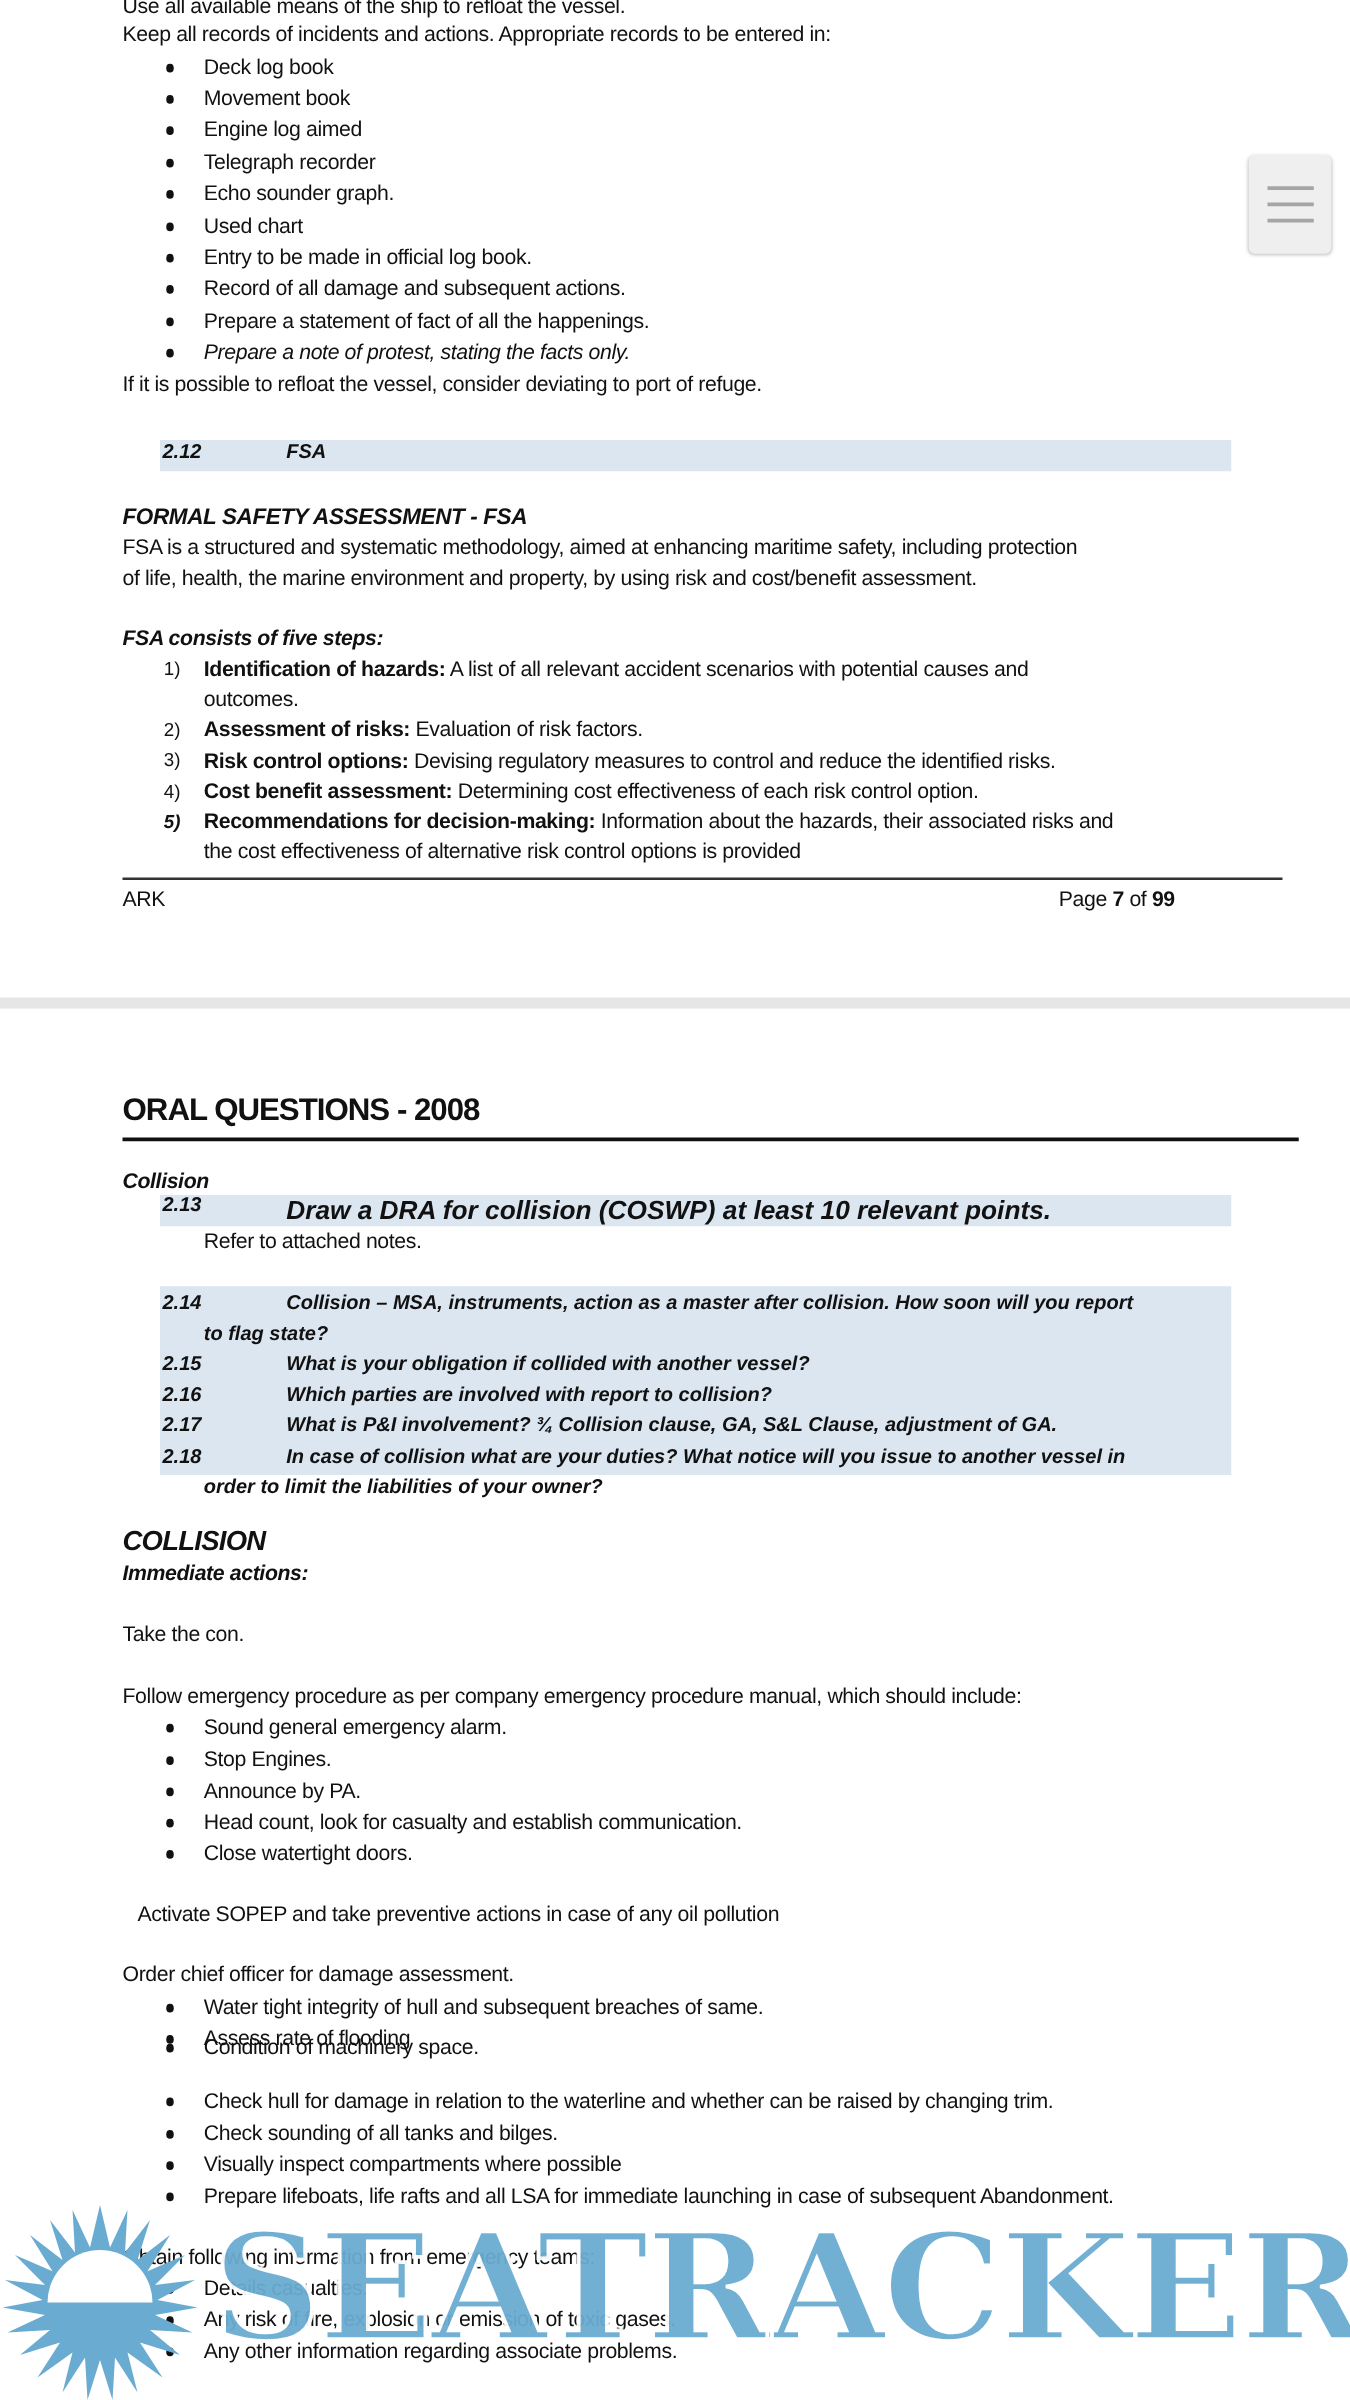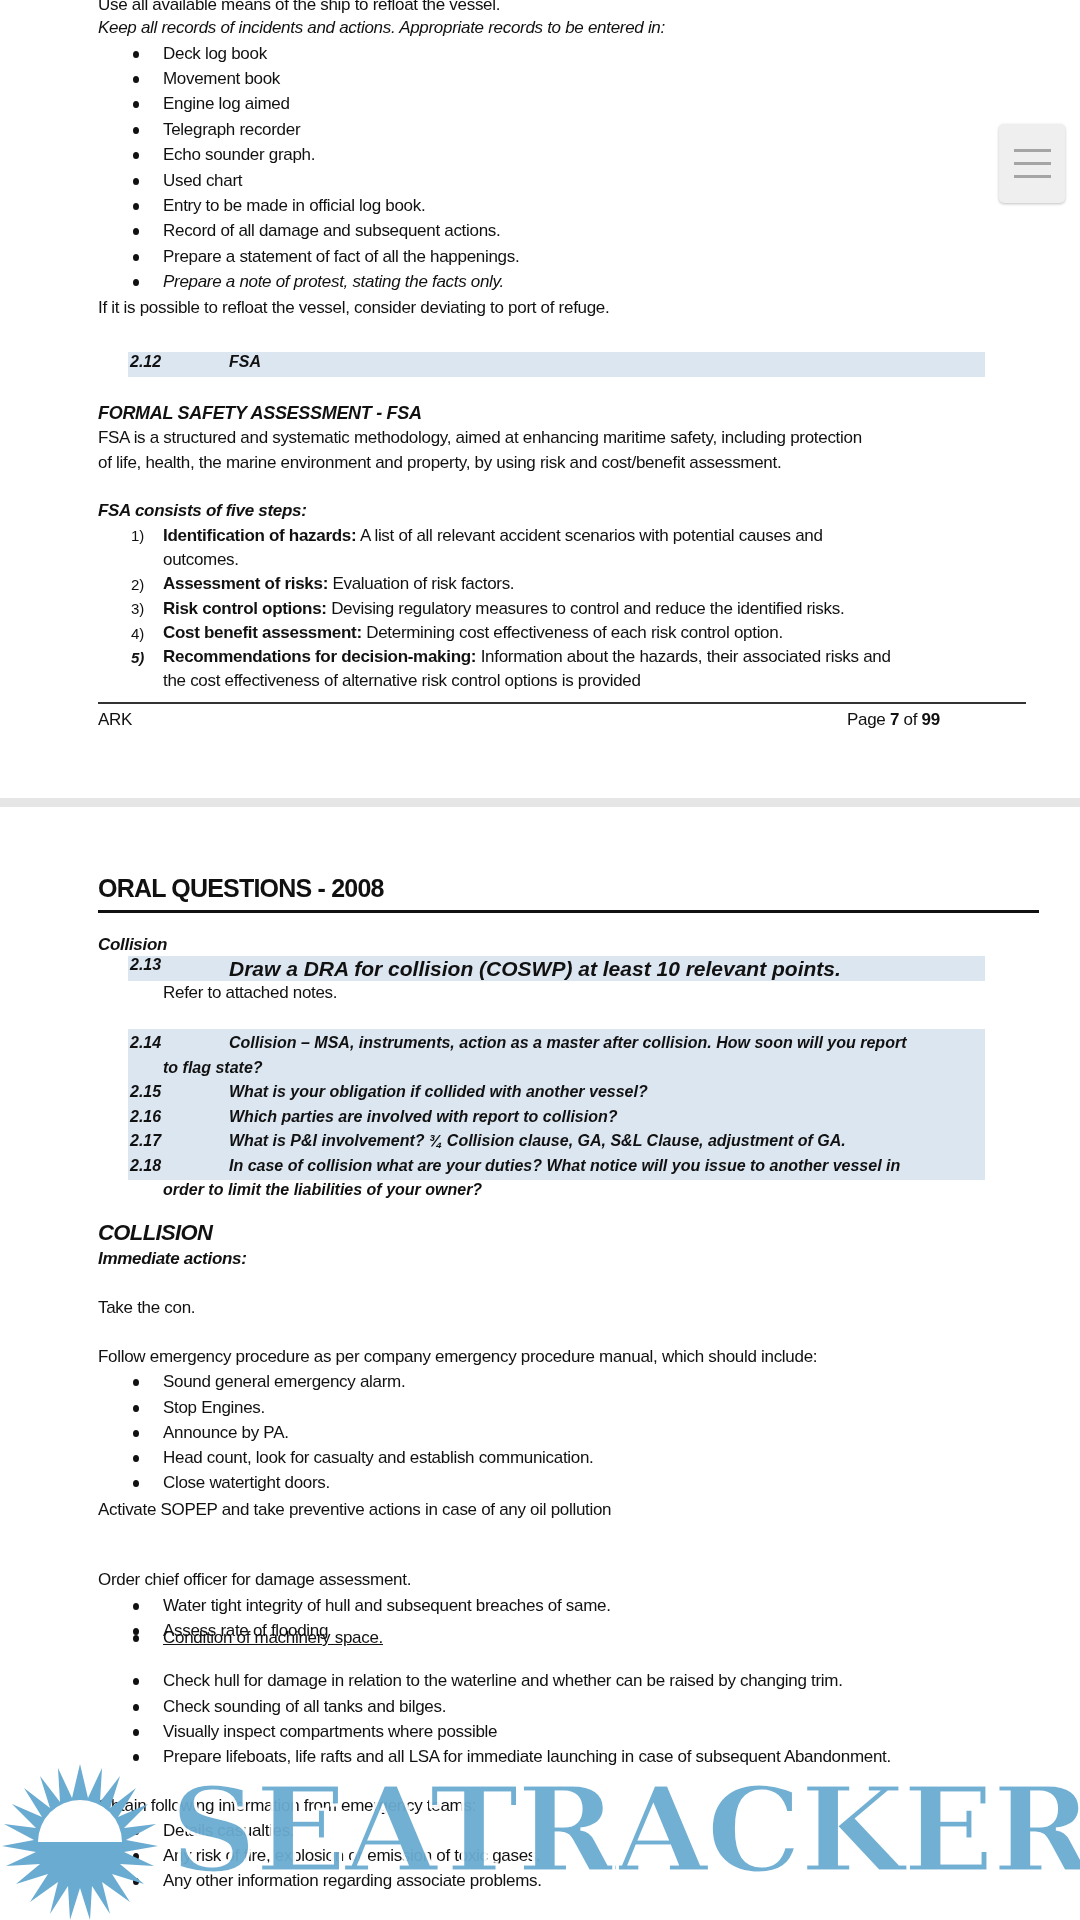--- a/index.html
+++ b/index.html
@@ -29,21 +29,21 @@
     position: absolute; left: 170px; top: 1770px; font-family: "DejaVu Serif", serif; font-weight: bold;
     font-size: 118px; color: #6aabd1; opacity: 0.95; letter-spacing: -2px; line-height: 120px;
     -webkit-text-stroke: 3px #ffffff; pointer-events: none; transform: scaleX(1.02); transform-origin: left;
   }
 </style>
 </head>
 <body>
 
 <div class="page" style="top:0;height:798px;">
   <div class="line" style="top:-7px;">Use all available means of the ship to refloat the vessel.</div>
-  <div class="line" style="top:16px;font-style:italic;">Keep all records of incidents and actions. Appropriate records to be entered in:</div>
+  <div class="line" style="top:16px;">Keep all records of incidents and actions. Appropriate records to be entered in:</div>
 
   <div class="bullet" style="top:42px;">Deck log book</div>
   <div class="bullet" style="top:67px;">Movement book</div>
   <div class="bullet" style="top:92px;">Engine log aimed</div>
   <div class="bullet" style="top:118px;">Telegraph recorder</div>
   <div class="bullet" style="top:143px;">Echo sounder graph.</div>
   <div class="bullet" style="top:169px;">Used chart</div>
   <div class="bullet" style="top:194px;">Entry to be made in official log book.</div>
   <div class="bullet" style="top:219px;">Record of all damage and subsequent actions.</div>
   <div class="bullet" style="top:245px;">Prepare a statement of fact of all the happenings.</div>
@@ -122,26 +122,26 @@
 
   <div class="line" style="top:489px;">Take the con.</div>
   <div class="line" style="top:538px;">Follow emergency procedure as per company emergency procedure manual, which should include:</div>
 
   <div class="bullet" style="top:563px;">Sound general emergency alarm.</div>
   <div class="bullet" style="top:589px;">Stop Engines.</div>
   <div class="bullet" style="top:614px;">Announce by PA.</div>
   <div class="bullet" style="top:639px;">Head count, look for casualty and establish communication.</div>
   <div class="bullet" style="top:664px;">Close watertight doors.</div>
 
-  <div class="line" style="top:691px;">Activate SOPEP and take preventive actions in case of any oil pollution</div>
+  <div class="line" style="top:713px;margin-left:12px;">Activate SOPEP and take preventive actions in case of any oil pollution</div>
   <div class="line" style="top:761px;">Order chief officer for damage assessment.</div>
 
   <div class="bullet" style="top:787px;">Water tight integrity of hull and subsequent breaches of same.</div>
   <div class="bullet" style="top:812px;">Assess rate of flooding</div>
-  <div class="bullet" style="top:819px;text-decoration:underline;">Condition of machinery space.</div>
+  <div class="bullet" style="top:819px;">Condition of machinery space.</div>
   <div class="bullet" style="top:862px;">Check hull for damage in relation to the waterline and whether can be raised by changing trim.</div>
   <div class="bullet" style="top:888px;">Check sounding of all tanks and bilges.</div>
   <div class="bullet" style="top:913px;">Visually inspect compartments where possible</div>
   <div class="bullet" style="top:938px;">Prepare lifeboats, life rafts and all LSA for immediate launching in case of subsequent Abandonment.</div>
 
   <div class="line" style="top:987px;">Obtain following information from emergency teams:</div>
   <div class="bullet" style="top:1012px;">Details casualties.</div>
   <div class="bullet" style="top:1037px;">Any risk of fire, explosion or emission of toxic gases.</div>
   <div class="bullet" style="top:1062px;">Any other information regarding associate problems.</div>
 </div>

